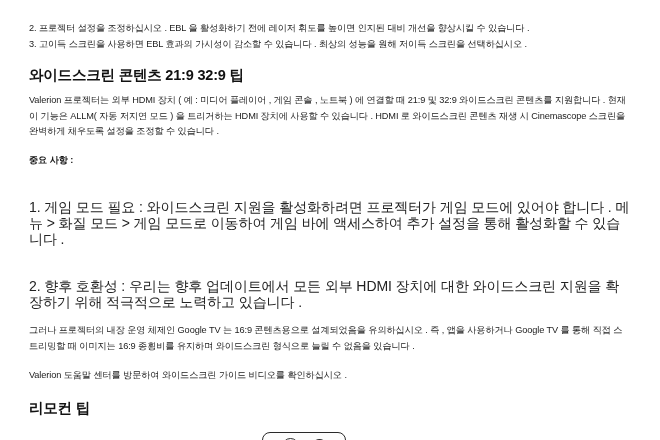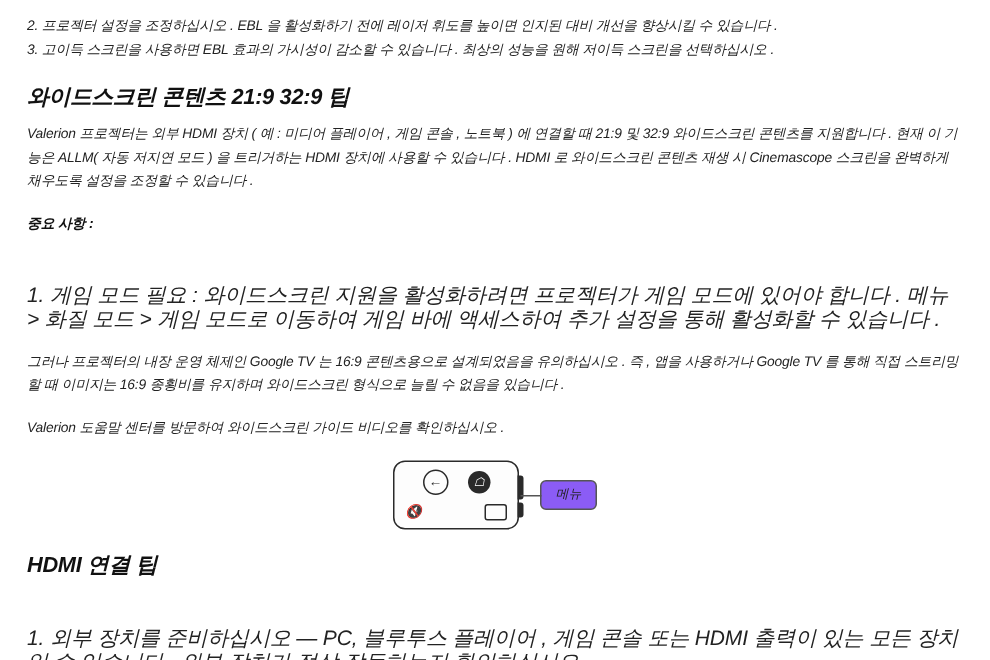--- a/index.html
+++ b/index.html
@@ -11,23 +11,22 @@
     height: 440px;
     background: #ffffff;
     font-family: "Liberation Sans", sans-serif;
     color: #1a1a1a;
     overflow: hidden;
   }
   .page {
     position: relative;
     width: 660px;
     height: 440px;
-    padding: 4px;
+    padding: 15px;
     box-sizing: border-box;
-    font-style: italic;
   }
   .content {
     padding: 6px 14px 0 14px;
   }
   .body-line {
     font-size: 9.2px;
     line-height: 15.5px;
     color: #222222;
     letter-spacing: -0.1px;
   }
@@ -182,29 +181,31 @@
     </div>
 
     <h2 class="section-title">와이드스크린 콘텐츠 21:9 32:9 팁</h2>
 
     <p class="para">Valerion 프로젝터는 외부 HDMI 장치 ( 예 : 미디어 플레이어 , 게임 콘솔 , 노트북 ) 에 연결할 때 21:9 및 32:9 와이드스크린 콘텐츠를 지원합니다 . 현재 이 기능은 ALLM( 자동 저지연 모드 ) 을 트리거하는 HDMI 장치에 사용할 수 있습니다 . HDMI 로 와이드스크린 콘텐츠 재생 시 Cinemascope 스크린을 완벽하게 채우도록 설정을 조정할 수 있습니다 .</p>
 
     <div class="gap-md"></div>
 
     <div class="para bold-lead">중요 사항 :</div>
     <div class="numbered-line">1. 게임 모드 필요 : 와이드스크린 지원을 활성화하려면 프로젝터가 게임 모드에 있어야 합니다 . 메뉴 &gt; 화질 모드 &gt; 게임 모드로 이동하여 게임 바에 액세스하여 추가 설정을 통해 활성화할 수 있습니다 .</div>
+    <div class="numbered-line">2. 향후 호환성 : 우리는 향후 업데이트에서 모든 외부 HDMI 장치에 대한 와이드스크린 지원을 확장하기 위해 적극적으로 노력하고 있습니다 .</div>
 
     <div class="gap-md"></div>
 
     <p class="para">그러나 프로젝터의 내장 운영 체제인 Google TV 는 16:9 콘텐츠용으로 설계되었음을 유의하십시오 . 즉 , 앱을 사용하거나 Google TV 를 통해 직접 스트리밍할 때 이미지는 16:9 종횡비를 유지하며 와이드스크린 형식으로 늘릴 수 없음을 있습니다 .</p>
 
     <div class="gap-md"></div>
 
     <p class="para">Valerion 도움말 센터를 방문하여 와이드스크린 가이드 비디오를 확인하십시오 .</p>
 
+    <h2 class="section-title tight">리모컨 팁</h2>
 
 
     <div class="remote-figure">
       <div class="remote-wrap">
         <div class="remote">
           <div class="remote-top">
             <span class="icon-circle icon-back">←</span>
             <span class="icon-circle icon-home">☖</span>
           </div>
           <div class="remote-bottom">

